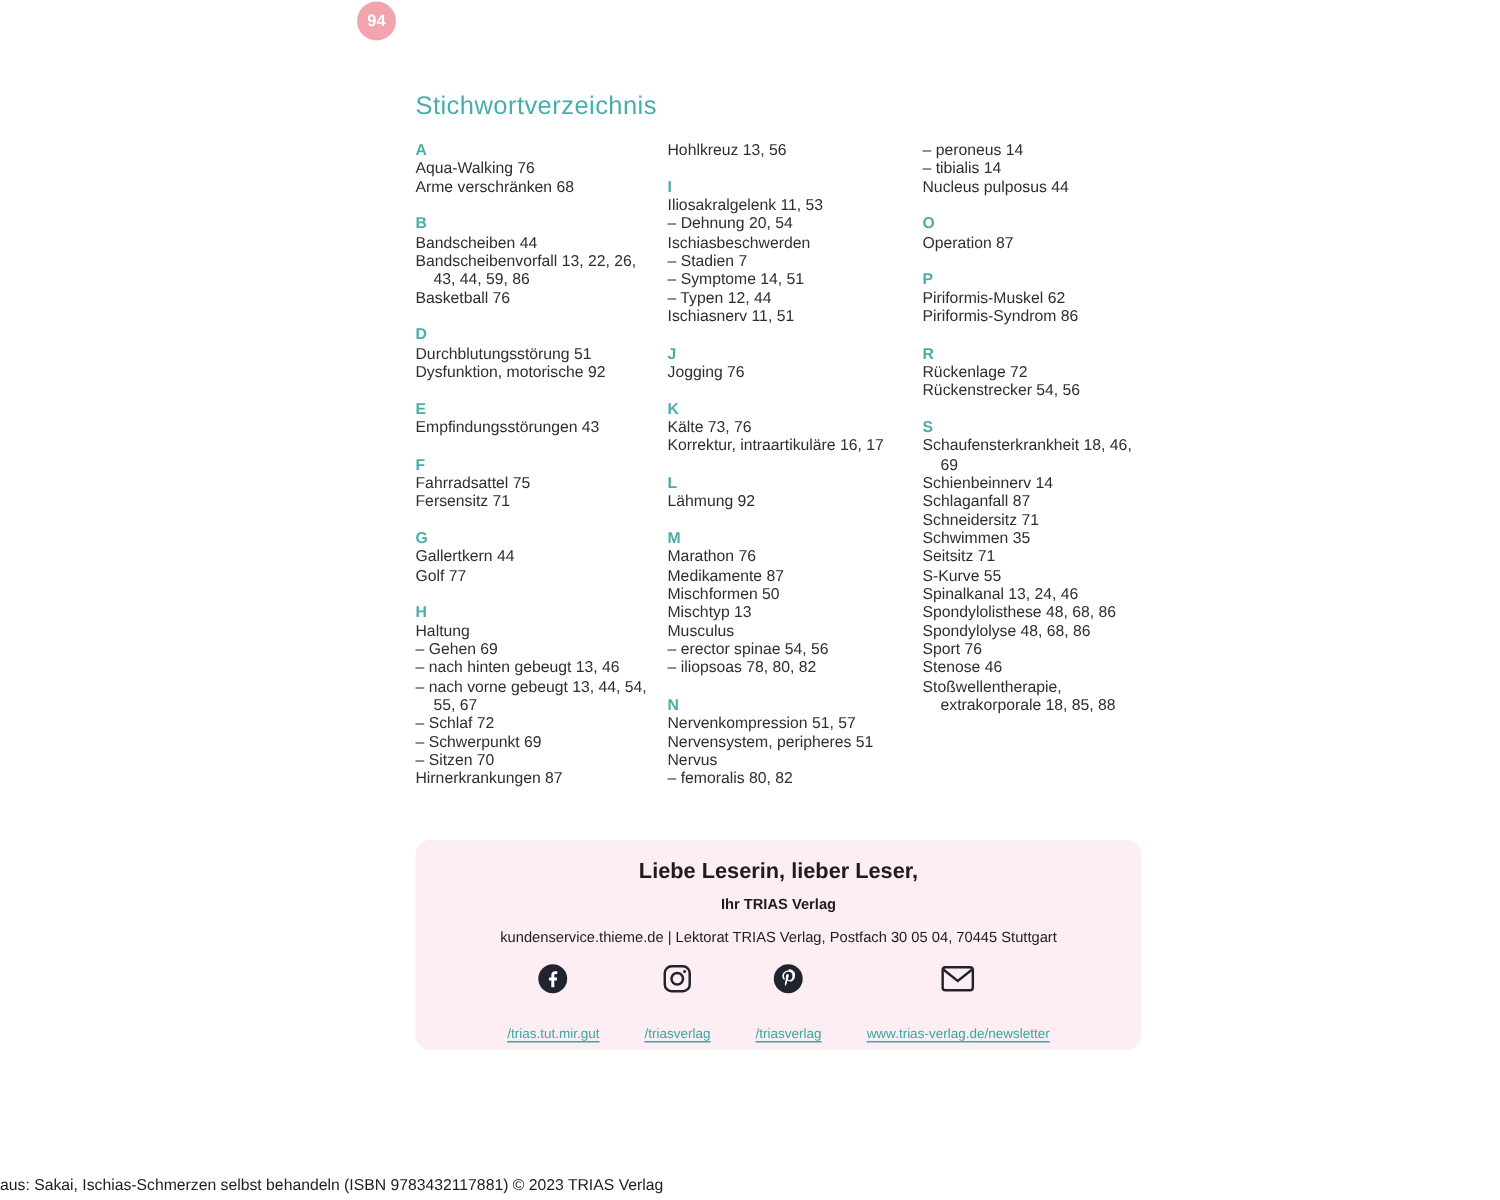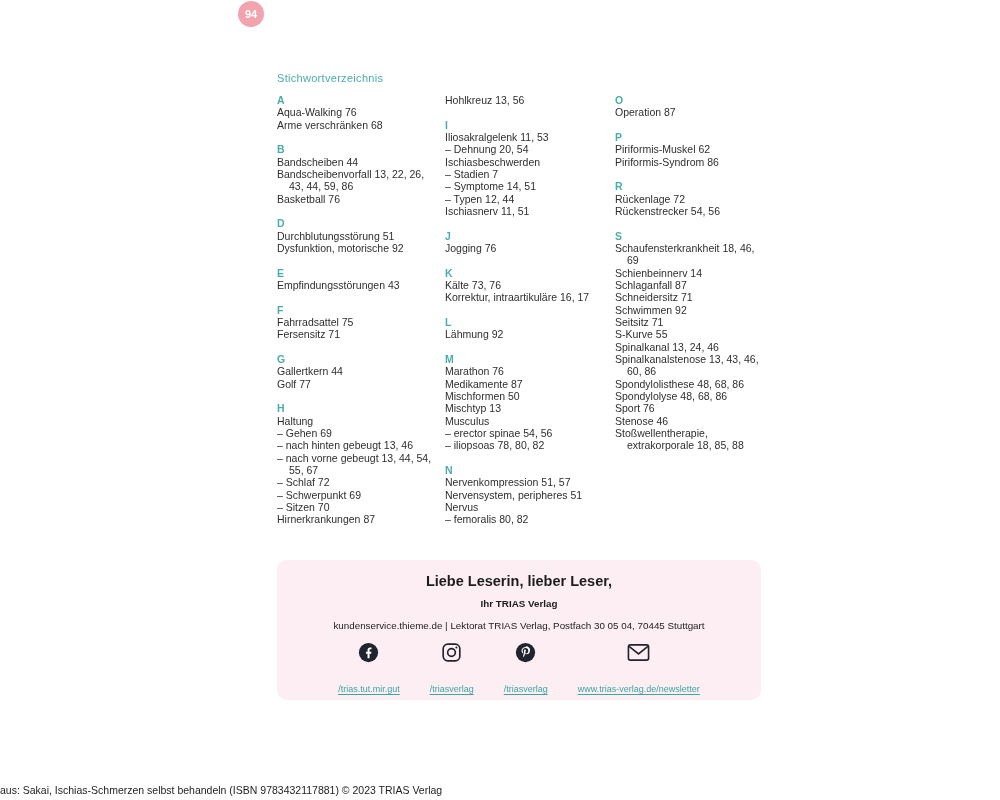--- a/index.html
+++ b/index.html
@@ -14,22 +14,22 @@
 
   .badge {
     position: absolute; left: 238px; top: 1px;
     width: 26px; height: 26px; border-radius: 50%;
     background: #f1a4ae; color: #ffffff;
     font-size: 11px; font-weight: bold;
     display: flex; align-items: center; justify-content: center;
   }
 
   .title {
-    position: absolute; left: 277px; top: 72px; margin: 0;
-    font-size: 11px; font-weight: normal; letter-spacing: 0.3px;
+    position: absolute; left: 277px; top: 61px; margin: 0;
+    font-size: 17px; font-weight: normal; letter-spacing: 0.3px;
     color: #4aada9;
   }
 
   .index {
     position: absolute; left: 277px; top: 94px;
     display: flex;
     font-size: 10.5px; line-height: 12.35px;
   }
   .col-1 { width: 168px; padding-right: 8px; }
   .col-2 { width: 170px; padding-right: 6px; }
@@ -160,44 +160,48 @@
         <div class="index-section">
           <div class="index-letter">N</div>
           <div class="index-entry">Nervenkompression 51, 57</div>
           <div class="index-entry">Nervensystem, peripheres 51</div>
           <div class="index-entry">Nervus</div>
           <div class="index-entry">– femoralis 80, 82</div>
         </div>
       </div>
       <div class="index-col col-3">
         <div class="index-section">
+          <div class="index-entry">– peroneus 14</div>
+          <div class="index-entry">– tibialis 14</div>
+          <div class="index-entry">Nucleus pulposus 44</div>
+        </div>
+        <div class="index-section">
           <div class="index-letter">O</div>
           <div class="index-entry">Operation 87</div>
         </div>
         <div class="index-section">
           <div class="index-letter">P</div>
           <div class="index-entry">Piriformis-Muskel 62</div>
           <div class="index-entry">Piriformis-Syndrom 86</div>
         </div>
         <div class="index-section">
           <div class="index-letter">R</div>
           <div class="index-entry">Rückenlage 72</div>
           <div class="index-entry">Rückenstrecker 54, 56</div>
         </div>
         <div class="index-section">
           <div class="index-letter">S</div>
           <div class="index-entry">Schaufensterkrankheit 18, 46, 69</div>
           <div class="index-entry">Schienbeinnerv 14</div>
           <div class="index-entry">Schlaganfall 87</div>
           <div class="index-entry">Schneidersitz 71</div>
-          <div class="index-entry">Schwimmen 92</div>
+          <div class="index-entry">Schwimmen 35</div>
           <div class="index-entry">Seitsitz 71</div>
           <div class="index-entry">S-Kurve 55</div>
           <div class="index-entry">Spinalkanal 13, 24, 46</div>
-          <div class="index-entry">Spinalkanalstenose 13, 43, 46, 60, 86</div>
           <div class="index-entry">Spondylolisthese 48, 68, 86</div>
           <div class="index-entry">Spondylolyse 48, 68, 86</div>
           <div class="index-entry">Sport 76</div>
           <div class="index-entry">Stenose 46</div>
           <div class="index-entry">Stoßwellentherapie, extrakorporale 18, 85, 88</div>
         </div>
       </div>
     </div>
 
   <div class="feedback">

